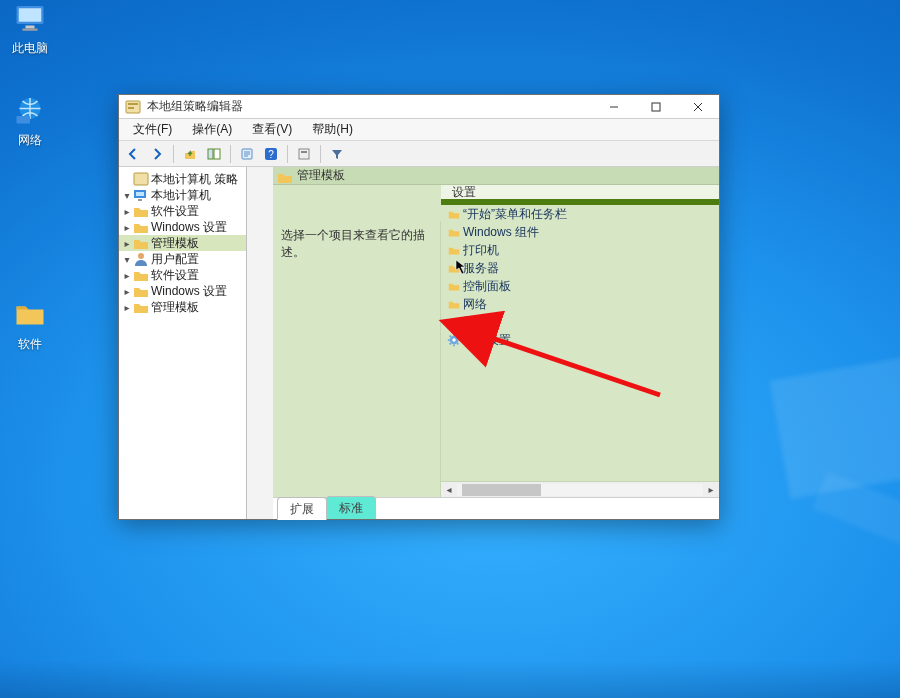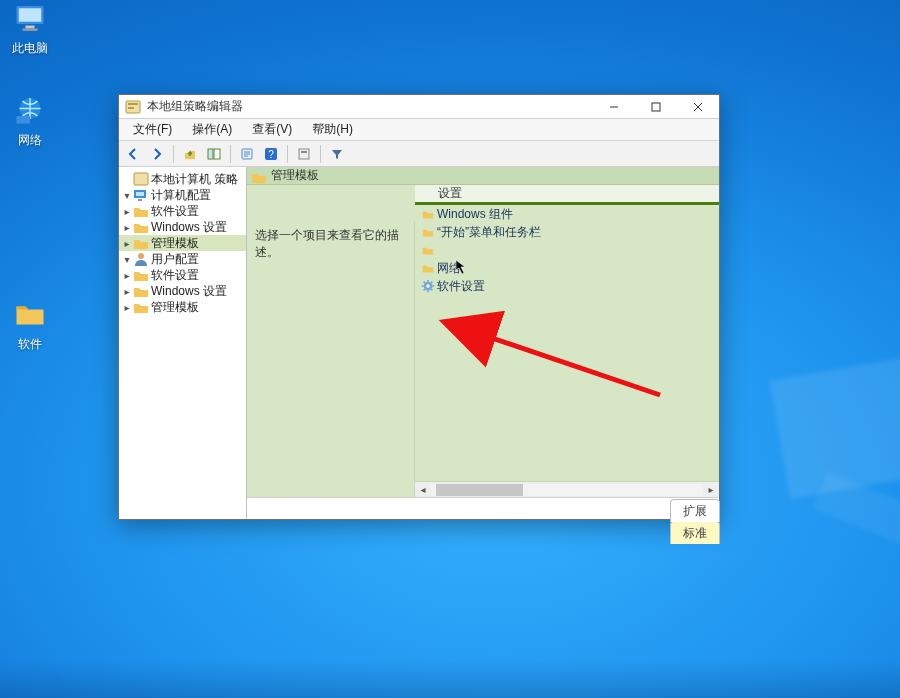--- a/index.html
+++ b/index.html
@@ -52,21 +52,21 @@
 
   .toolbar {
     height: 26px; background:#f2f2f2; border-bottom:1px solid #cfcfcf;
     display:flex; align-items:center; gap:4px; padding:0 4px;
   }
   .tbtn { width:20px; height:20px; display:flex; align-items:center; justify-content:center; border-radius:2px; }
   .tsep { width:1px; height:18px; background:#c8c8c8; margin:0 2px; }
 
   
   .body {
-    flex:1; display:flex; min-height:0;
+    flex:1; display:flex; min-height:0;gap:26px;
   }
   .tree {
     width:128px; background:#fff; border-right:1px solid #bfbfbf;
     font-size:12px; color:#222; padding-top:4px; overflow:hidden;
   }
   .tree .row { display:flex; align-items:center; height:16px; padding-left:2px; white-space:nowrap; }
   .tree .row.selected { background:#d7e6bd; }
   .tree .tw { width:12px; text-align:center; color:#555; font-size:10px; }
   .tree .ic { width:16px; height:14px; display:flex; align-items:center; justify-content:center; margin-right:2px; }
   .tree .label { flex:1; overflow:hidden; text-overflow:ellipsis; }
@@ -85,45 +85,45 @@
   .pane-header .folder-ic { width:16px; height:14px; margin-right:4px; }
 
   .pane-body { flex:1; display:flex; min-height:0; background:#d7e6c5; }
   .desc-col {
     width:168px; padding:6px 8px; font-size:12px; color:#333;
     border-right:1px solid #c5d7b2;
     margin-top:36px;
   }
   .list-col { flex:1; display:flex; flex-direction:column; min-width:0; }
   .list-head {
-    height:20px; background:#eef4e6; border-bottom:3px solid #4d7c0f;
-    display:flex; align-items:center; font-size:12px; color:#333; padding-left:23px;
+    height:20px; background:#eef4e6; border-bottom:6px solid #4d7c0f;
+    display:flex; align-items:center; font-size:12px; color:#333; padding-left:11px;
   }
   .list-head .cell { flex:1; }
   .list-body { flex:1; overflow:hidden; }
   .list-row { height:18px; display:flex; align-items:center; font-size:12px; padding-left:4px; color:#15315b; }
   .list-row .ic { width:18px; display:flex; justify-content:center; }
   .list-row .label { flex:1; white-space:nowrap; overflow:hidden; text-overflow:ellipsis; }
 
   .hscroll {
     height:16px; background:#eee; border-top:1px solid #c6d6b3;
     display:flex; align-items:center;
   }
   .hscroll .arrow { width:16px; height:16px; display:flex; align-items:center; justify-content:center; background:#eee; color:#555; font-size:10px; }
   .hscroll .track { flex:1; height:12px; background:#f3f3f3; position:relative; }
   .hscroll .thumb { position:absolute; top:0; left:2%; width:32%; height:12px; background:#c6c6c6; }
 
   
   .tabs {
     height:22px; background:#ffffff; border-top:1px solid #cfcfcf;
-    display:flex; align-items:flex-end; padding-left:4px; font-size:12px;flex-direction:column;
+    display:flex; align-items:flex-end; padding-left:4px; font-size:12px;
   }
   .tab {
     padding:3px 12px 2px; border:1px solid #bdbdbd; border-bottom:none;
-    background:#fef9c3; margin-right:-1px; color:#444;
+    background:#5eead4; margin-right:-1px; color:#444;
     border-top-left-radius:4px; border-top-right-radius:4px;
   }
   .tab.active { background:#fff; position:relative; top:1px; }
 
   
   .arrow-annot { position:absolute; left:0; top:0; width:100%; height:100%; pointer-events:none; }
 
   
   .folder-fill { fill:#f3c659; }
   .folder-tab  { fill:#e0ad3a; }
@@ -275,21 +275,21 @@
 
         <div class="row in1">
           <span class="tw">▾</span>
           <span class="ic">
             <svg viewBox="0 0 16 16">
                 <rect x="1" y="3" width="12" height="8" class="comp-fill"></rect>
                 <rect x="3" y="5" width="8" height="4" fill="#bfe4ff"></rect>
                 <rect x="5" y="12" width="4" height="2" fill="#999"></rect>
               </svg>
           </span>
-          <span class="label">计算机配置</span>
+          <span class="label">本地计算机</span>
         </div>
 
         <div class="row in2">
           <span class="tw">▸</span>
           <span class="ic">
               <svg viewBox="0 0 16 16">
                 <path d="M1 5h5l2 2h7v7H1z" class="folder-fill"></path>
               </svg>
             </span>
           <span class="label">软件设置</span>
@@ -371,44 +371,69 @@
             <div class="list-head">
               <div class="cell">设置</div>
             </div>
             <div class="list-body">
               <div class="list-row">
                 <span class="ic">
                     <svg width="14" height="12" viewBox="0 0 16 16">
                       <path d="M1 5h5l2 2h7v7H1z" class="folder-fill"></path>
                     </svg>
                   </span>
+                <span class="label">“开始”菜单和任务栏</span>
+              </div>
+              <div class="list-row">
+                <span class="ic">
+                    <svg width="14" height="12" viewBox="0 0 16 16">
+                      <path d="M1 5h5l2 2h7v7H1z" class="folder-fill"></path>
+                    </svg>
+                  </span>
                 <span class="label">Windows 组件</span>
               </div>
               <div class="list-row">
                 <span class="ic">
                     <svg width="14" height="12" viewBox="0 0 16 16">
                       <path d="M1 5h5l2 2h7v7H1z" class="folder-fill"></path>
                     </svg>
                   </span>
-                <span class="label">“开始”菜单和任务栏</span>
-              </div>
-              <div class="list-row">
-                <span class="ic">
-                    <svg width="14" height="12" viewBox="0 0 16 16">
-                      <path d="M1 5h5l2 2h7v7H1z" class="folder-fill"></path>
-                    </svg>
-                  </span>
+                <span class="label">打印机</span>
+              </div>
+              <div class="list-row">
+                <span class="ic">
+                    <svg width="14" height="12" viewBox="0 0 16 16">
+                      <path d="M1 5h5l2 2h7v7H1z" class="folder-fill"></path>
+                    </svg>
+                  </span>
+                <span class="label">服务器</span>
+              </div>
+              <div class="list-row">
+                <span class="ic">
+                    <svg width="14" height="12" viewBox="0 0 16 16">
+                      <path d="M1 5h5l2 2h7v7H1z" class="folder-fill"></path>
+                    </svg>
+                  </span>
+                <span class="label">控制面板</span>
               </div>
               <div class="list-row">
                 <span class="ic">
                     <svg width="14" height="12" viewBox="0 0 16 16">
                       <path d="M1 5h5l2 2h7v7H1z" class="folder-fill"></path>
                     </svg>
                   </span>
                 <span class="label">网络</span>
+              </div>
+              <div class="list-row">
+                <span class="ic">
+                    <svg width="14" height="12" viewBox="0 0 16 16">
+                      <path d="M1 5h5l2 2h7v7H1z" class="folder-fill"></path>
+                    </svg>
+                  </span>
+                <span class="label">系统</span>
               </div>
               <div class="list-row">
                 <span class="ic">
                     <svg width="14" height="14" viewBox="0 0 16 16">
                       <circle cx="8" cy="8" r="5" class="gear-fill"></circle>
                       <circle cx="8" cy="8" r="2" fill="#fff"></circle>
                       <g stroke="#6fa8dc" stroke-width="2">
                         <path d="M8 1v2M8 13v2M1 8h2M13 8h2M3 3l1.5 1.5M11.5 11.5L13 13M3 13l1.5-1.5M11.5 4.5L13 3"></path>
                       </g>
                     </svg>

